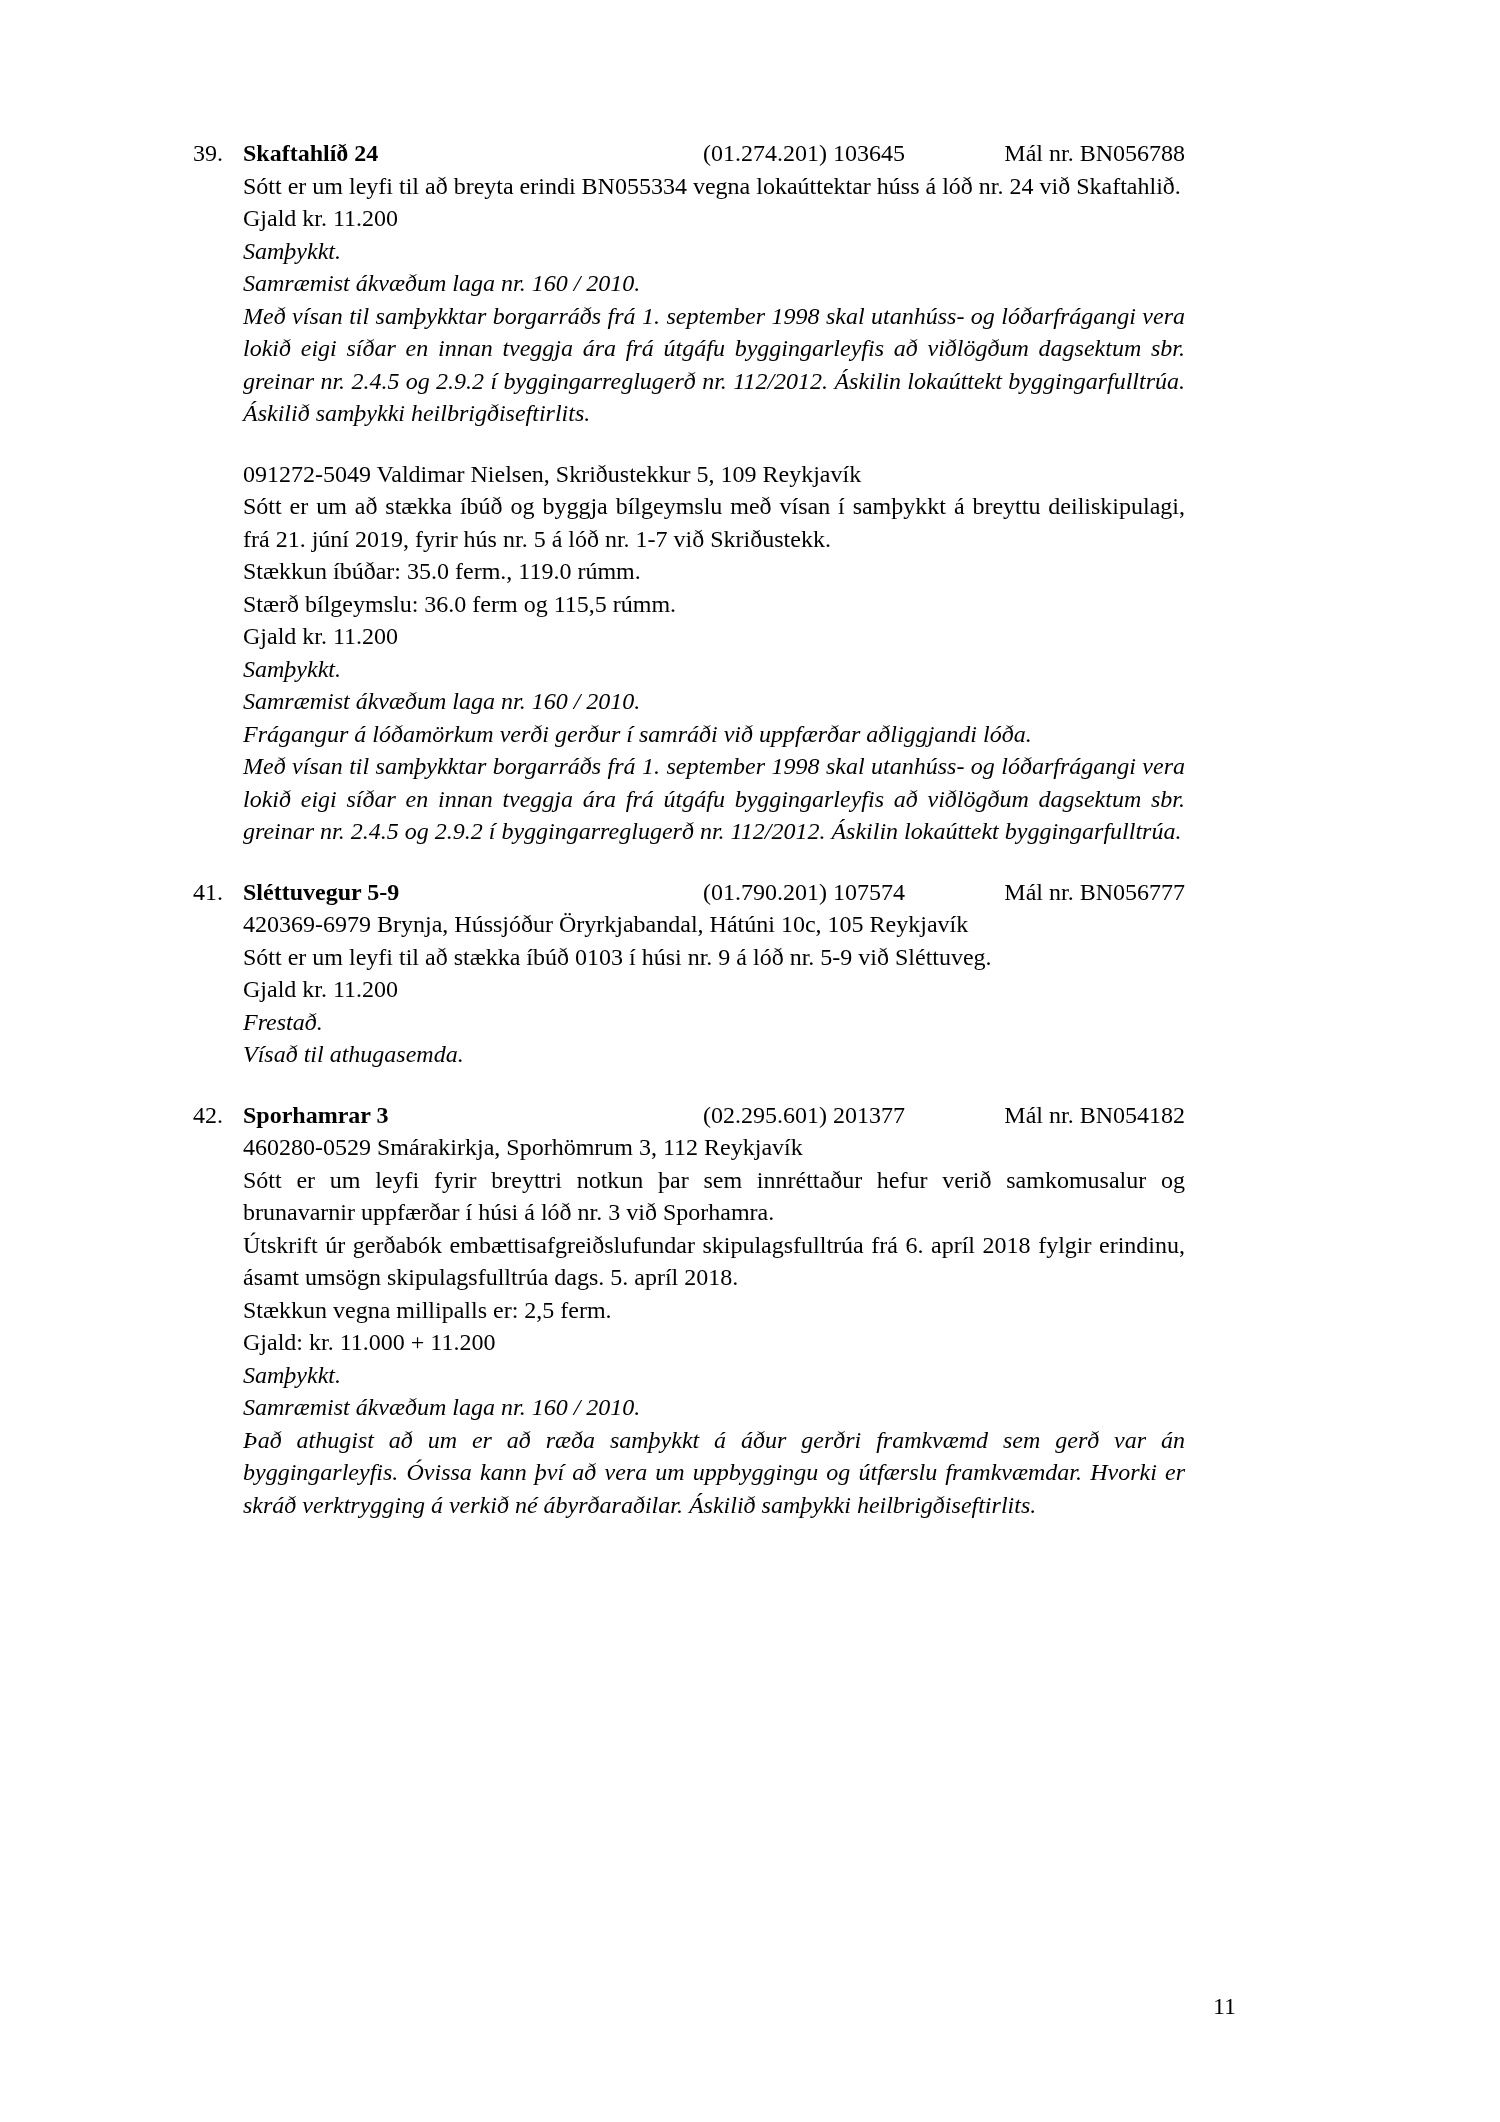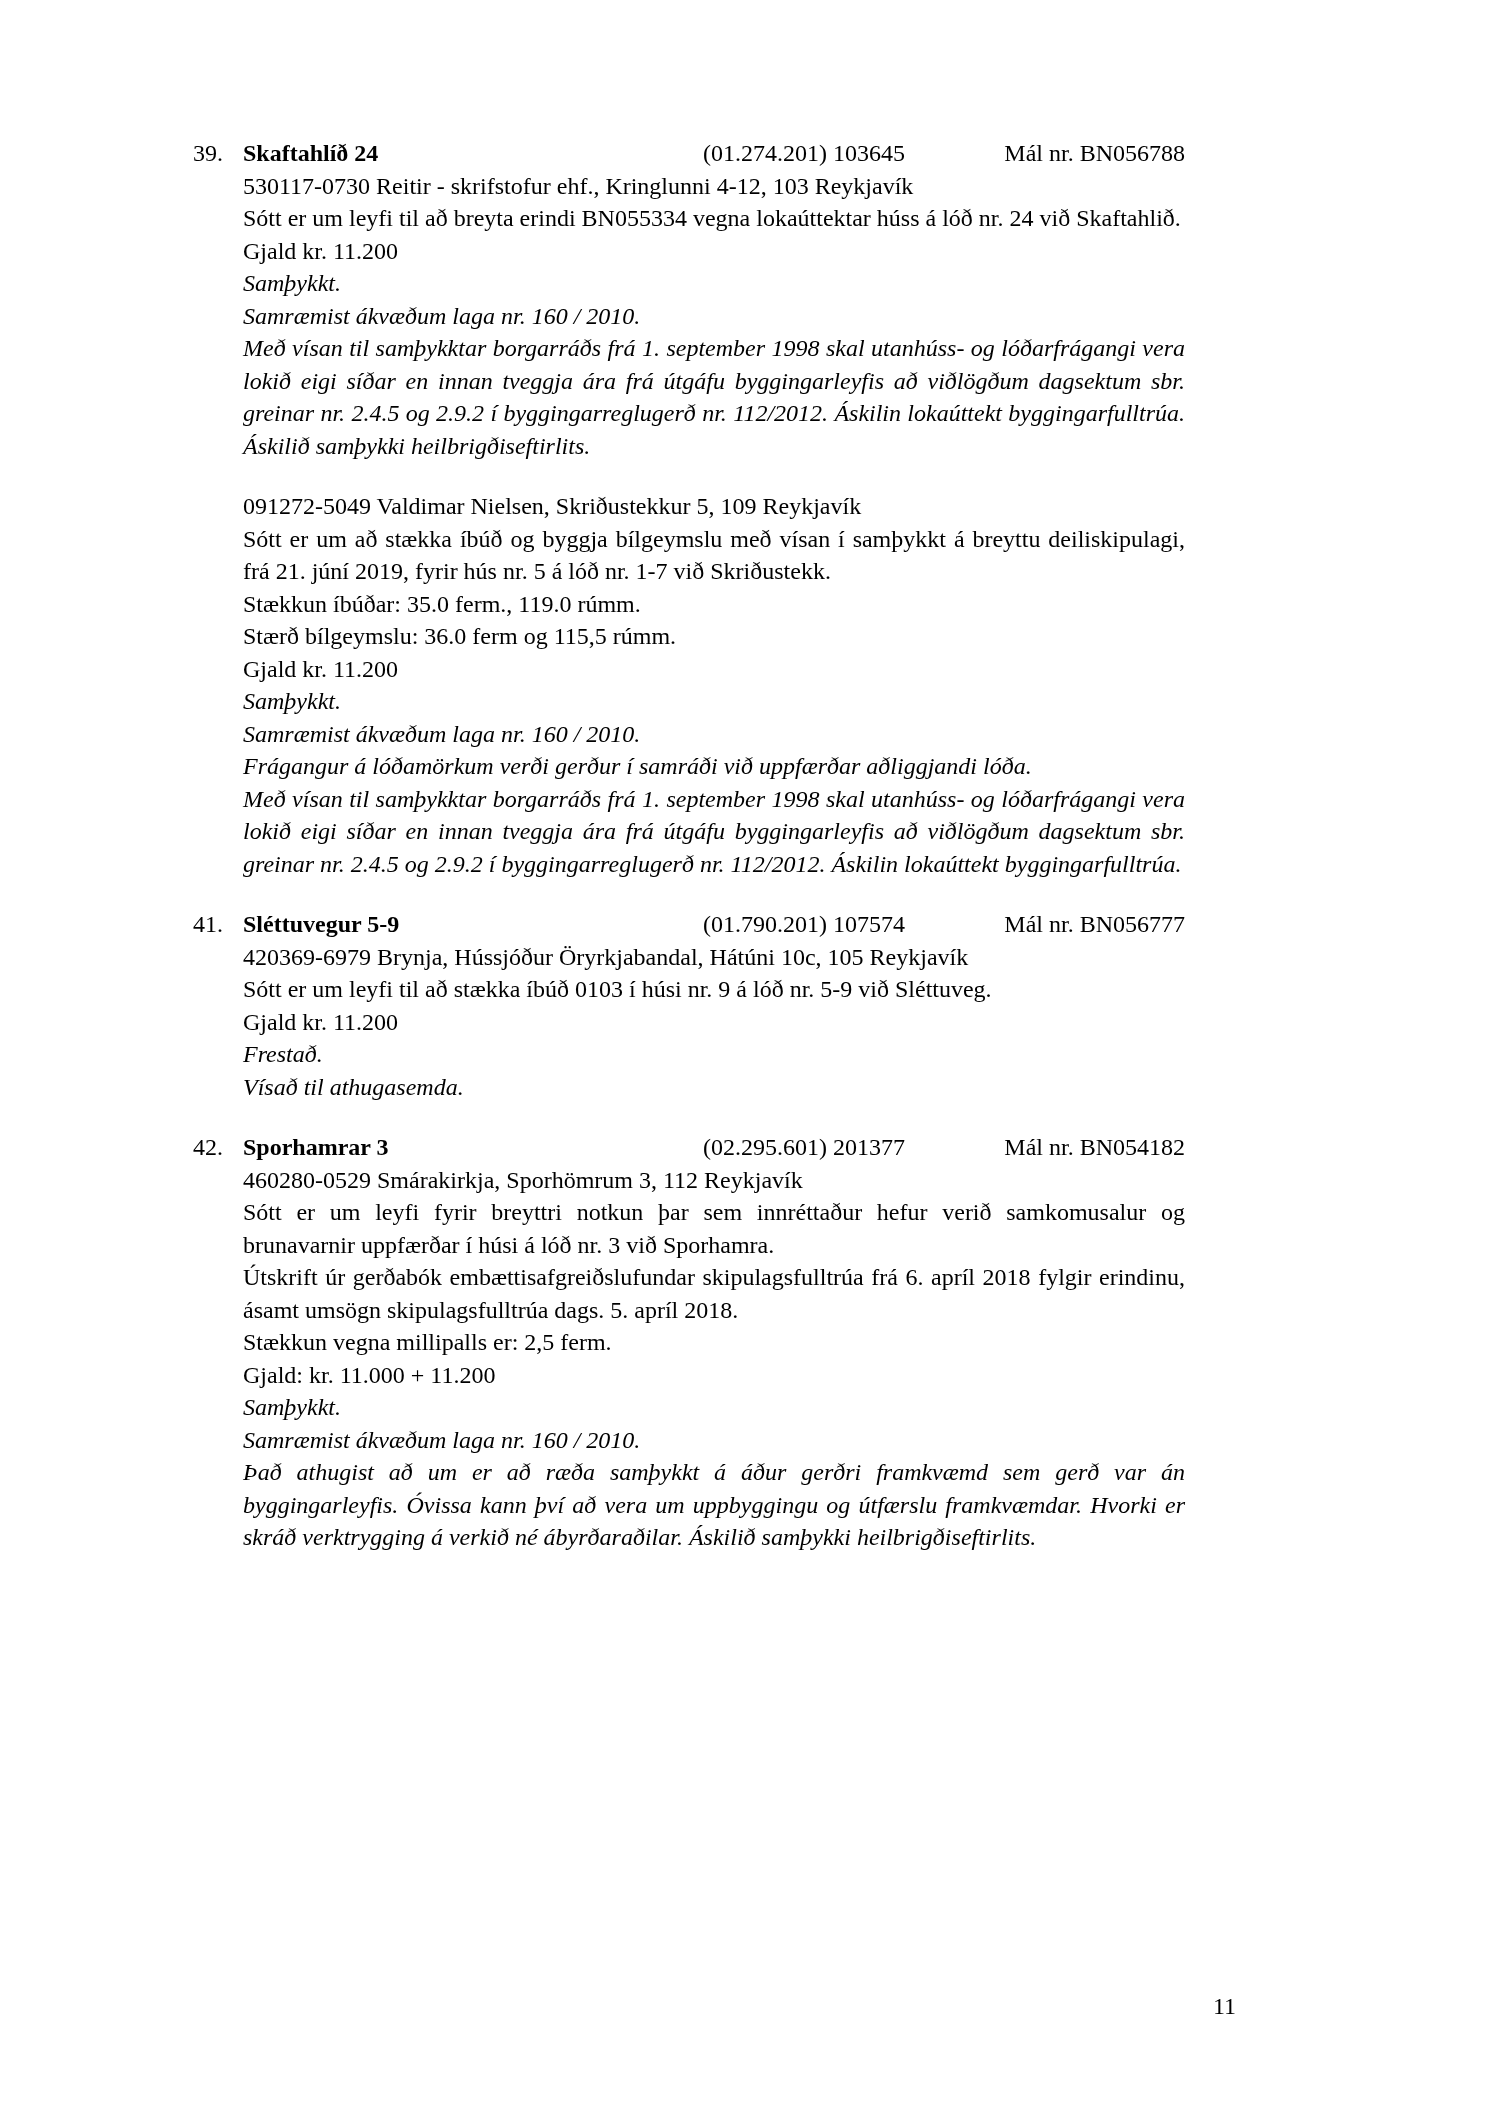--- a/index.html
+++ b/index.html
@@ -57,21 +57,20 @@
 <div class="page">
   <main class="content" id="items-container">
   <section class="item">
     <div class="item-header">
       <span class="item-number">39.</span>
       <span class="item-title">Skaftahlíð 24</span>
       <span class="item-ref">(01.274.201) 103645</span>
       <span class="item-case">Mál nr. BN056788</span>
     </div>
     <div class="item-body">
-          <p class="para normal">530117-0730 Reitir - skrifstofur ehf., Kringlunni 4-12, 103 Reykjavík</p>
           <p class="para normal">Sótt er um leyfi til að breyta erindi BN055334 vegna lokaúttektar húss á lóð nr. 24 við Skaftahlið.</p>
           <p class="para normal">Gjald kr. 11.200</p>
           <p class="para italic">Samþykkt.</p>
           <p class="para italic">Samræmist ákvæðum laga nr. 160 / 2010.</p>
           <p class="para italic">Með vísan til samþykktar borgarráðs frá 1. september 1998 skal utanhúss- og lóðarfrágangi vera lokið eigi síðar en innan tveggja ára frá útgáfu byggingarleyfis að viðlögðum dagsektum sbr. greinar nr. 2.4.5 og 2.9.2 í byggingarreglugerð nr. 112/2012. Áskilin lokaúttekt byggingarfulltrúa. Áskilið samþykki heilbrigðiseftirlits.</p>
         </div>
   </section>
 
   <section class="item">
     <div class="item-body">

